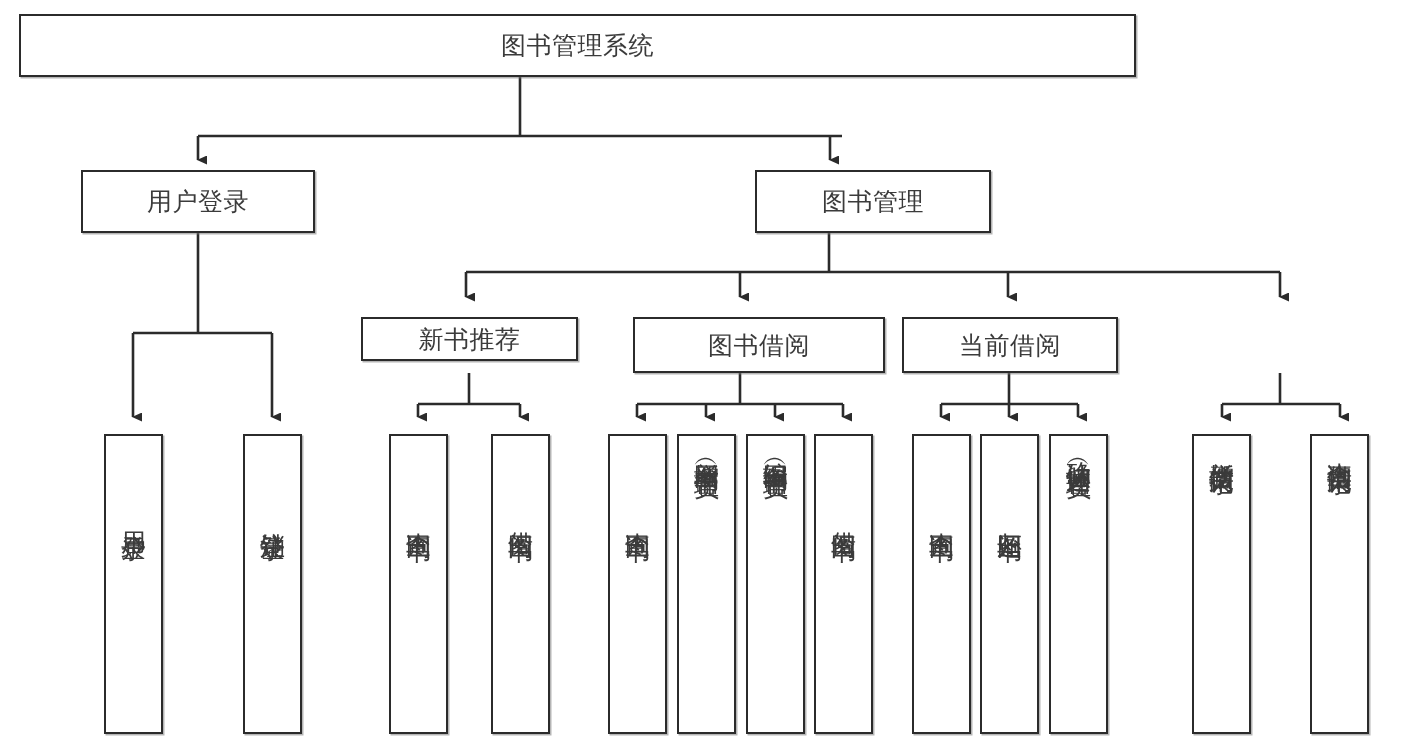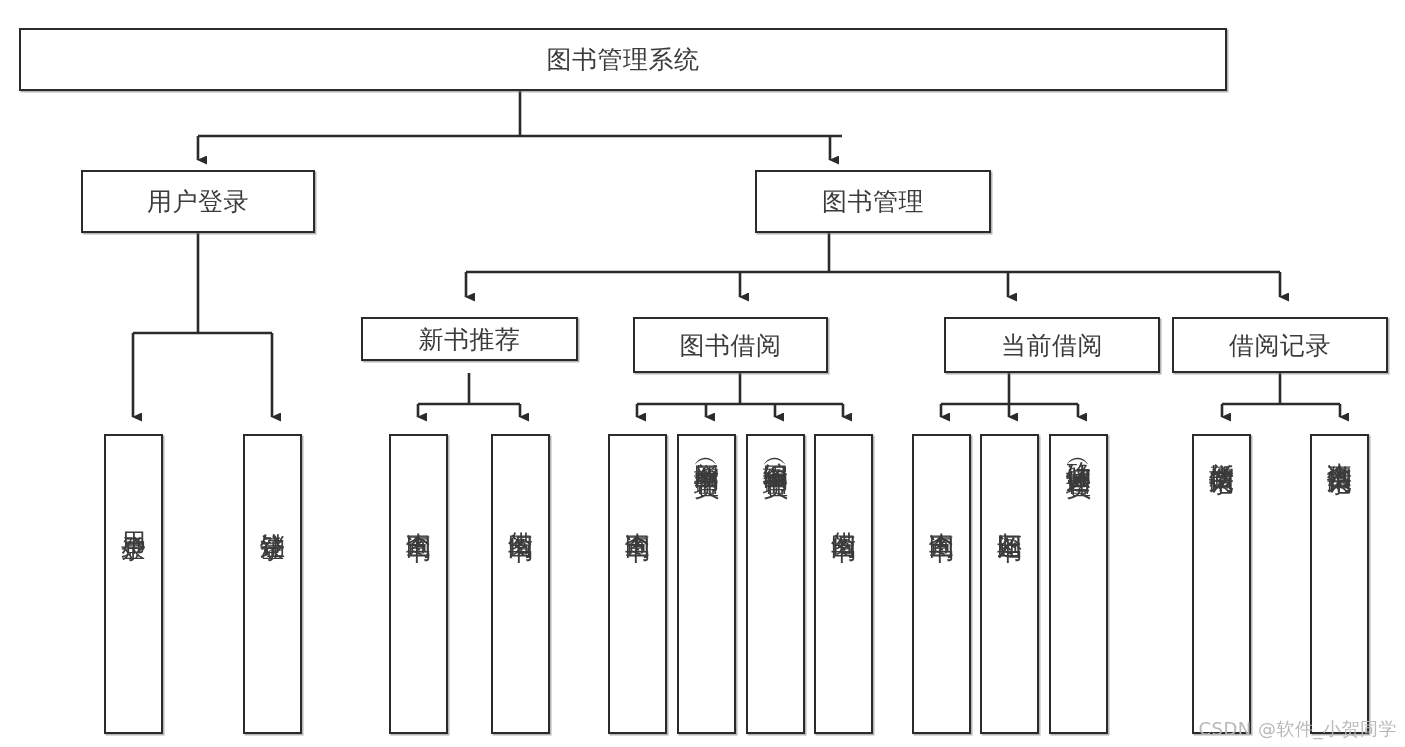--- a/index.html
+++ b/index.html
@@ -122,42 +122,39 @@
       <path d="M1009,404 L1009,417" marker-end="url(#arrowhead)"></path>
       <path d="M1078,404 L1078,417" marker-end="url(#arrowhead)"></path>
 
       <path d="M1280,373 L1280,404"></path>
       <path d="M1222,404 L1340,404"></path>
       <path d="M1222,404 L1222,417" marker-end="url(#arrowhead)"></path>
       <path d="M1340,404 L1340,417" marker-end="url(#arrowhead)"></path>
     </g>
   </svg>
 
-  <div class="node root horiz" style="left:19px; top:28px; width:1208px; height:63px;">
+  <div class="node root horiz" style="left:19px; top:14px; width:1117px; height:63px;">
     <span class="label">图书管理系统</span>
   </div>
 
   <div class="node horiz" style="left:81px; top:170px; width:234px; height:63px;">
     <span class="label">用户登录</span>
   </div>
   <div class="node horiz" style="left:711px; top:170px; width:236px; height:63px;margin-left:44px;">
     <span class="label">图书管理</span>
   </div>
 
   <div class="node horiz" style="left:361px; top:317px; width:217px; height:44px;">
     <span class="label">新书推荐</span>
   </div>
-  <div class="node horiz" style="left:633px; top:317px; width:195px; height:56px;">
+  <div class="node horiz" style="left:633px; top:317px; width:252px; height:56px;">
     <span class="label">图书借阅</span>
   </div>
-  <div class="node horiz" style="left:902px; top:317px; width:216px; height:56px;margin-left:42px;">
+  <div class="node horiz" style="left:902px; top:317px; width:216px; height:56px;">
     <span class="label">当前借阅</span>
-  </div>
-  <div class="node horiz" style="left:1172px; top:317px; width:216px; height:56px;">
-    <span class="label">借阅记录</span>
   </div>
 
   <div class="node vert mid" style="left:104px; top:434px; width:59px; height:300px;">
     <span class="label">用户登录</span>
   </div>
   <div class="node vert mid" style="left:243px; top:434px; width:59px; height:300px;">
     <span class="label">注销登录</span>
   </div>
 
   <div class="node vert mid" style="left:389px; top:434px; width:59px; height:300px;">
@@ -190,15 +187,14 @@
     <span class="label">确认归还（管理员）</span>
   </div>
 
   <div class="node vert" style="left:1192px; top:434px; width:59px; height:300px;">
     <span class="label">新增借阅记录</span>
   </div>
   <div class="node vert" style="left:1310px; top:434px; width:59px; height:300px;">
     <span class="label">查询借阅记录</span>
   </div>
 
-  <div class="watermark">CSDN @软件_小贺同学</div>
 
 </div>
 
 </body></html>

